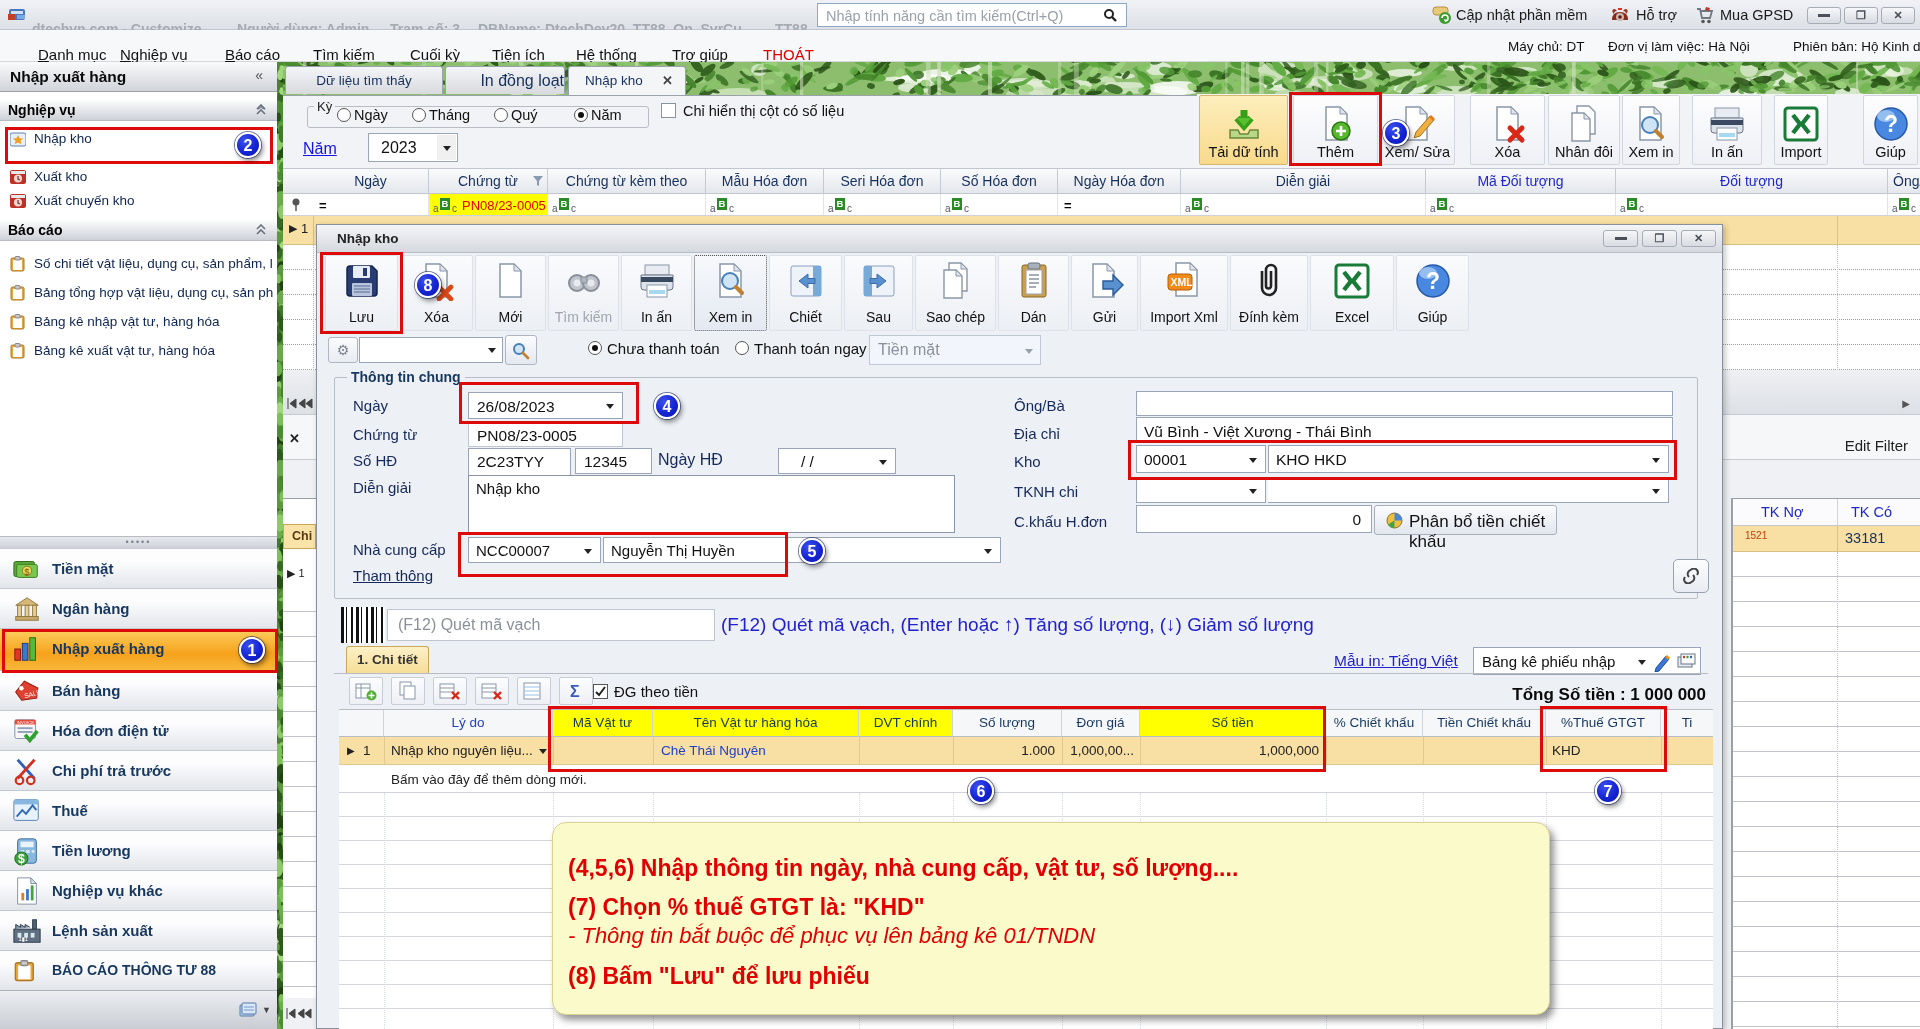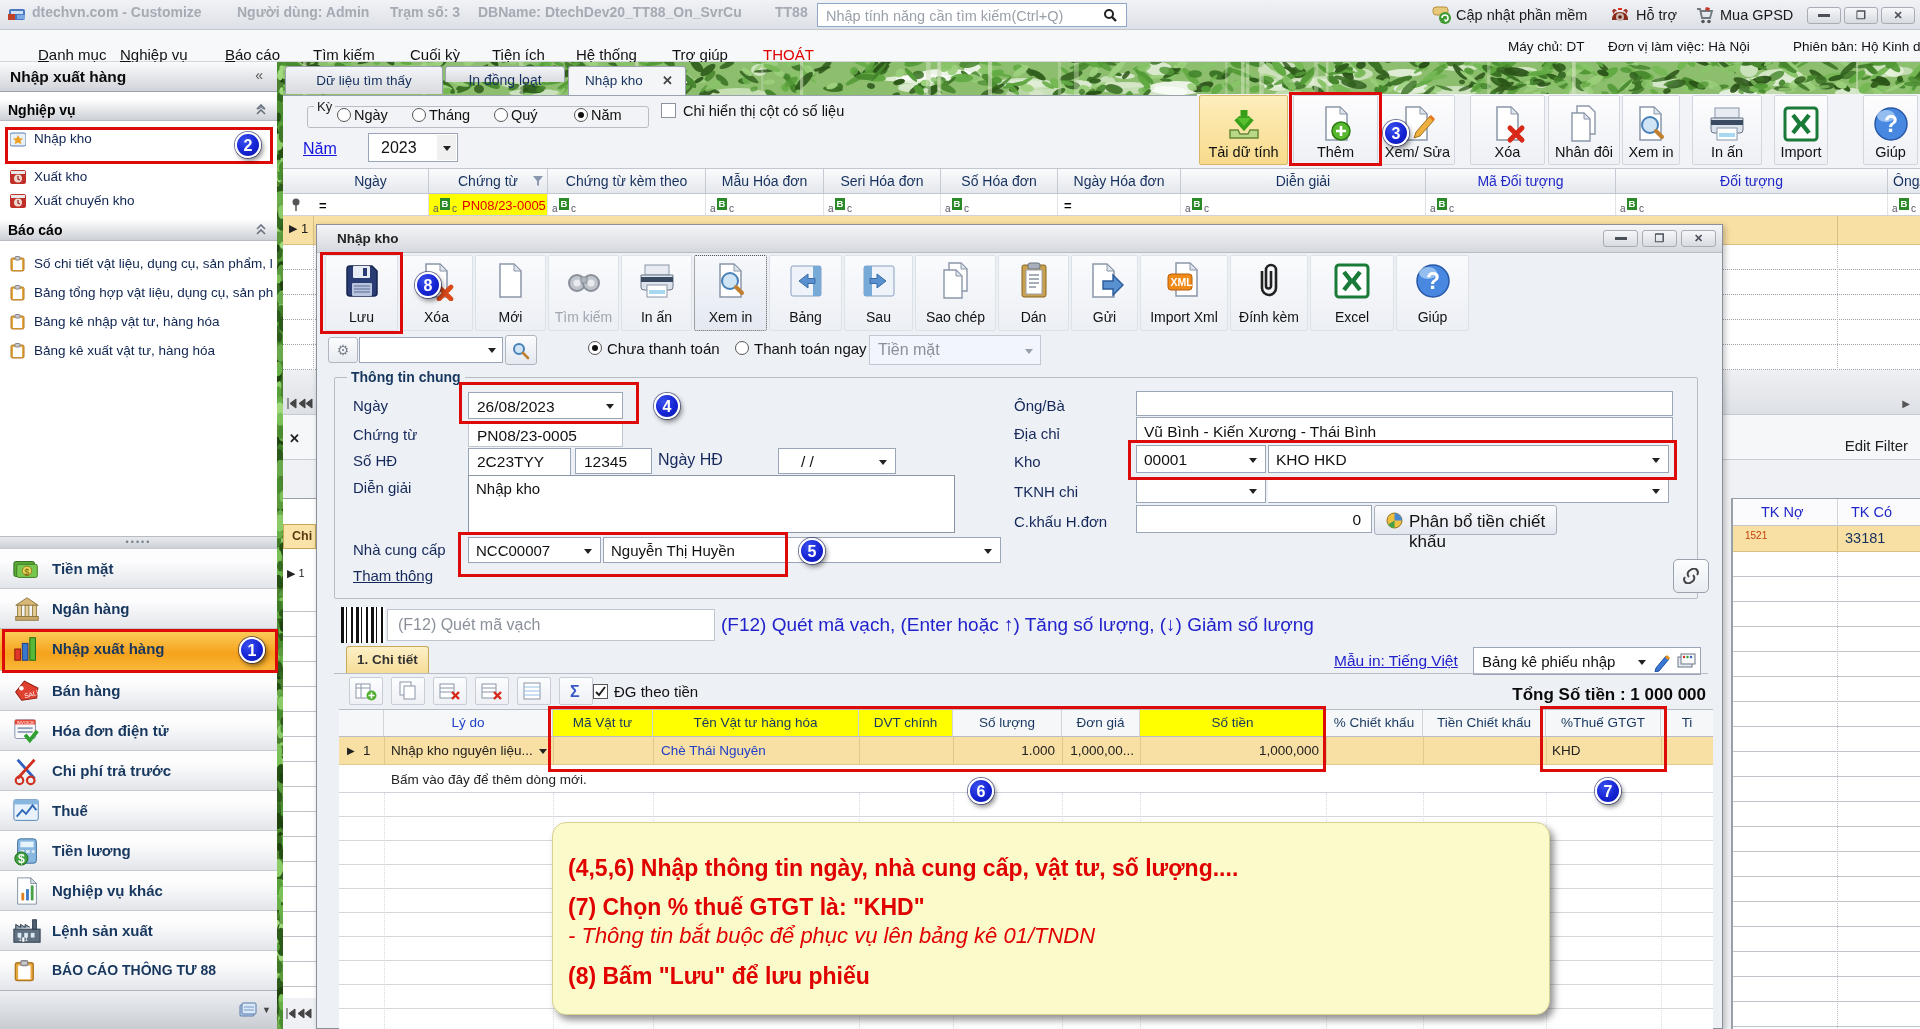--- a/index.html
+++ b/index.html
@@ -1,20 +1,20 @@
 <!DOCTYPE html>
 <html><head><meta charset="utf-8">
 <style>
 *{margin:0;padding:0;box-sizing:border-box;font-family:"Liberation Sans",sans-serif;}
 html,body{width:1920px;height:1029px;overflow:hidden;background:#eef0f4;}
 .abs{position:absolute;}
 #stage{position:relative;width:1920px;height:1029px;}
 
 #titlebar{left:0;top:0;width:1920px;height:30px;background:linear-gradient(#f0f2f6,#dde0e6);border-bottom:1px solid #c2c6cc;}
-#titlebar .gtx{position:absolute;top:4px;font-size:14px;font-weight:bold;color:#a6aab2;white-space:nowrap;}
+#titlebar .gtx{position:absolute;top:21px;font-size:14px;font-weight:bold;color:#a6aab2;white-space:nowrap;}
 #titlebar .btx{position:absolute;top:7px;font-size:14.5px;color:#1a1a1a;white-space:nowrap;}
 #sbox{left:817px;top:3px;width:310px;height:24px;background:#fff;border:1px solid #90a8c8;}
 #sbox span{position:absolute;left:8px;top:4px;font-size:14.5px;color:#9aa0aa;}
 .winbtn{position:absolute;top:7px;width:34px;height:17px;border:1px solid #a8acb4;border-radius:3px;background:linear-gradient(#f6f7f9,#d8dbe1);color:#4a4f58;text-align:center;font-size:11px;line-height:15px;font-weight:bold;}
 
 #menubar{left:0;top:30px;width:1920px;height:32px;background:#f7f8fa;border-bottom:1px solid #d4d7dc;}
 #menubar .mi{position:absolute;top:8px;font-size:15px;color:#111;white-space:nowrap;margin-top:8px;}
 #menubar .ri{position:absolute;top:9px;font-size:13.5px;color:#111;white-space:nowrap;}
 
 #sidebar{left:0;top:62px;width:277px;height:967px;background:#fff;}
@@ -1320,21 +1320,21 @@
         <rect x="958" y="0" width="3.5" height="33" fill="#cfe0ba" opacity="0.62"></rect>
         <rect x="643" y="0" width="4.7" height="33" fill="#cfe0ba" opacity="0.52"></rect>
         <rect x="976" y="0" width="2.4" height="33" fill="#cfe0ba" opacity="0.49"></rect>
         <rect x="1573" y="0" width="2.1" height="33" fill="#cfe0ba" opacity="0.58"></rect>
         <rect x="705" y="0" width="4.1" height="33" fill="#cfe0ba" opacity="0.68"></rect>
         <rect x="1043" y="0" width="2.5" height="33" fill="#cfe0ba" opacity="0.56"></rect>
         <rect x="791" y="0" width="4.8" height="33" fill="#cfe0ba" opacity="0.44"></rect>
       </svg>
 
  <div class="abs" style="left:2px;top:4px;width:158px;height:28px;background:linear-gradient(#f4f5f8,#d8dade);border:1px solid #9aa2ae;border-bottom:none;border-radius:3px 3px 0 0;text-align:center;font-size:13.5px;color:#15305e;line-height:27px">Dữ liệu tìm thấy</div>
- <div class="abs" style="left:162px;top:4px;width:120px;height:16px;background:linear-gradient(#f4f5f8,#d8dade);border:1px solid #9aa2ae;border-bottom:none;border-radius:3px 3px 0 0;text-align:center;font-size:14px;color:#15305e;line-height:27px">In đồng loạt</div>
+ <div class="abs" style="left:162px;top:4px;width:120px;height:28px;background:linear-gradient(#f4f5f8,#d8dade);border:1px solid #9aa2ae;border-bottom:none;border-radius:3px 3px 0 0;text-align:right;font-size:16px;color:#15305e;line-height:27px">In đồng loạt</div>
  <div class="abs" style="left:285px;top:4px;width:118px;height:29px;background:#f4f5f7;border:1px solid #9aa2ae;border-bottom:none;border-radius:3px 3px 0 0;font-size:13.5px;color:#15305e;line-height:27px"><span style="margin-left:16px">Nhập kho</span><b style="position:absolute;right:12px;top:0px;color:#444;font-size:13px">✕</b></div>
 
  <div class="abs" style="left:0;top:33px;width:1637px;height:73px;background:#f2f3f6;border-top:1px solid #9aa2ae;">
 
   <fieldset style="position:absolute;left:24px;top:3px;width:342px;height:29px;border:1px solid #b8bcc4;border-radius:3px;">
           <legend style="font-size:13px;color:#222;margin-left:6px;padding:0 3px">Kỳ</legend>
         </fieldset>
   <div class="radio" style="left:54px;top:12px"></div>
         <span class="abs" style="left:71px;top:11px;font-size:14.5px;color:#111">Ngày</span>
   <div class="radio" style="left:129px;top:12px"></div>
@@ -1587,21 +1587,21 @@
             <path d="M25 26 l6 6" stroke="#c08030" stroke-width="4" stroke-linecap="round"></path>
           </svg></span>
         <span class="lb">Xem in</span>
       </div>
  <div class="dbtn" style="left:452px;width:73px">
         <span class="icw"><svg width="40" height="40" viewBox="0 0 40 40">
             <rect x="5" y="5" width="30" height="30" rx="2" fill="#eef3f9" stroke="#8aa0c0"></rect>
             <rect x="27" y="5" width="8" height="30" fill="#78aad8"></rect>
             <path d="M22 13 l-9 7 9 7 v-4.5 h7 v-5 h-7z" fill="#5890d0" stroke="#3a6aa8"></path>
           </svg></span>
-        <span class="lb">Bảng</span>
+        <span class="lb">Chiết</span>
       </div>
  <div class="dbtn" style="left:527px;width:69px">
         <span class="icw"><svg width="40" height="40" viewBox="0 0 40 40">
             <rect x="5" y="5" width="30" height="30" rx="2" fill="#eef3f9" stroke="#8aa0c0"></rect>
             <rect x="5" y="5" width="8" height="30" fill="#78aad8"></rect>
             <path d="M18 13 l9 7 -9 7 v-4.5 h-7 v-5 h7z" fill="#5890d0" stroke="#3a6aa8"></path>
           </svg></span>
         <span class="lb">Sau</span>
       </div>
  <div class="dbtn" style="left:598px;width:81px">
@@ -1719,21 +1719,21 @@
       </div>
  <div class="inp" style="left:469px;top:312px;width:215px;height:26px;border-left:none">
         <i class="caret" style="right:8px;top:11px"></i>
       </div>
  <span class="lbl" style="left:36px;top:342px;text-decoration:underline">Tham thông</span>
 
  <span class="lbl" style="left:697px;top:172px">Ông/Bà</span>
  <div class="inp" style="left:819px;top:166px;width:537px;height:25px;"></div>
  <span class="lbl" style="left:697px;top:200px">Địa chỉ</span>
  <div class="inp" style="left:819px;top:192px;width:537px;height:26px;">
-        <span style="position:absolute;left:7px;top:5px;font-size:15.5px">Vũ Bình - Kiến Xương - Thái Bình</span>
+        <span style="position:absolute;left:7px;top:5px;font-size:15.5px">Vũ Bình - Việt Xương - Thái Bình</span>
       </div>
  <span class="lbl" style="left:697px;top:228px">Kho</span>
  <div class="inp" style="left:819px;top:220px;width:130px;height:28px;">
         <span style="position:absolute;left:7px;top:5px;font-size:15.5px">00001</span>
         <i class="caret" style="right:8px;top:12px"></i>
       </div>
  <div class="inp" style="left:951px;top:220px;width:401px;height:28px;">
         <span style="position:absolute;left:7px;top:5px;font-size:15.5px">KHO HKD</span>
         <i class="caret" style="right:8px;top:12px"></i>
       </div>

